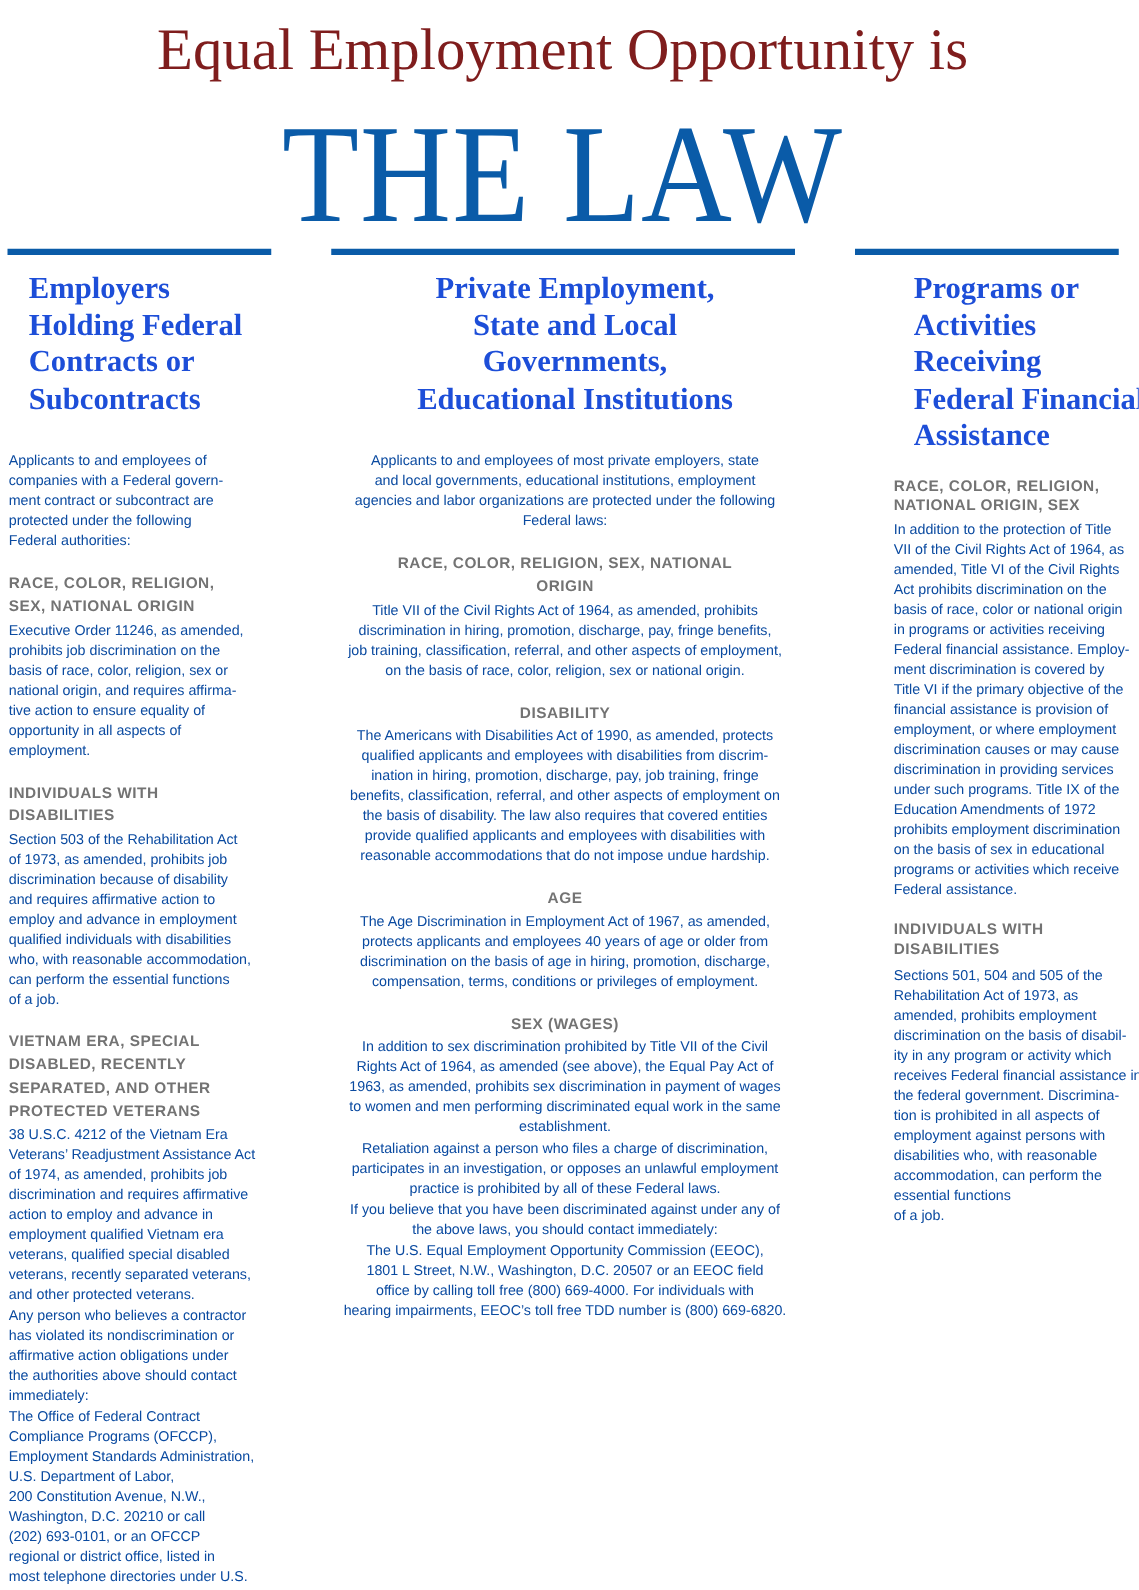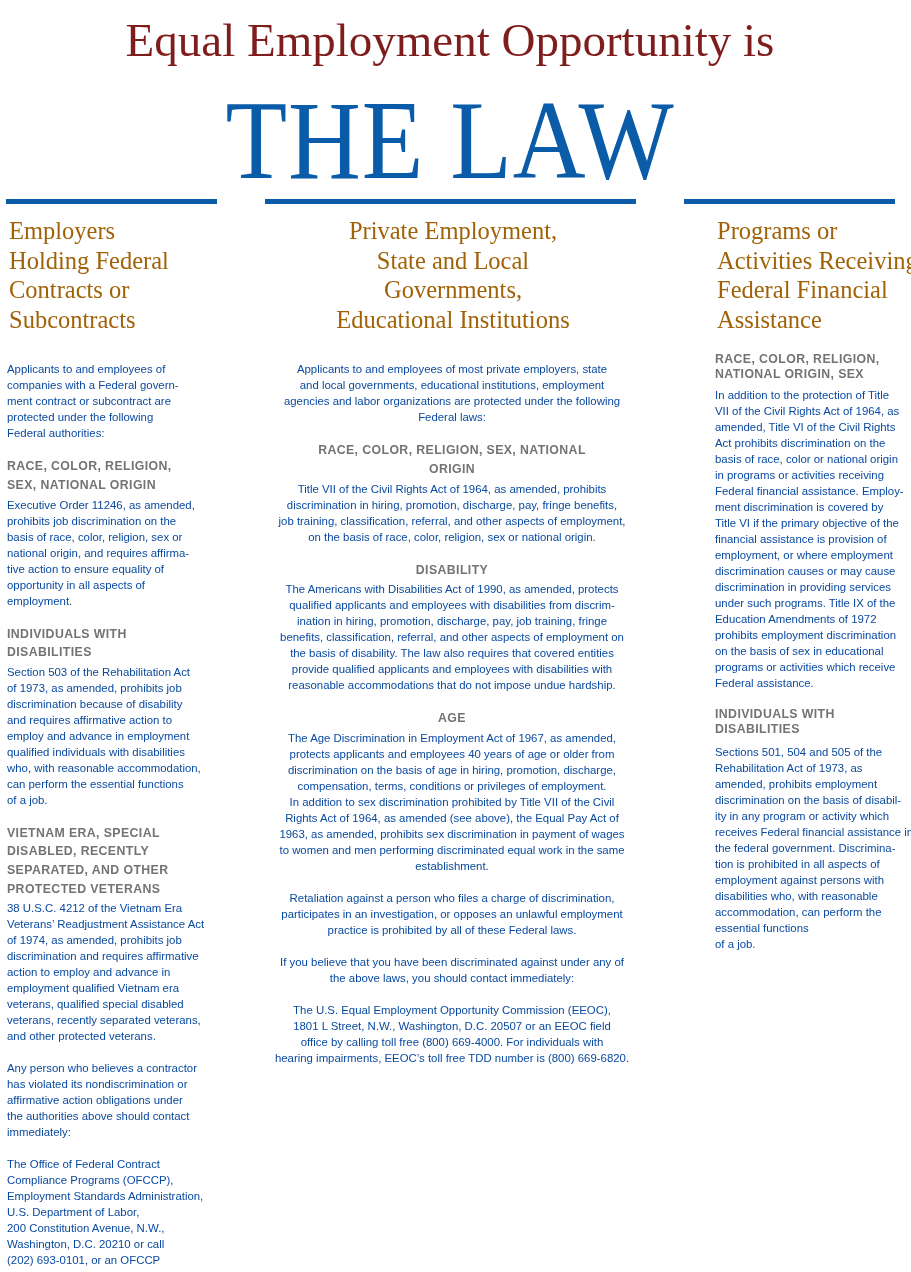--- a/index.html
+++ b/index.html
@@ -9,25 +9,25 @@
     font-family: "Liberation Serif", serif; color: #7f1d1d; font-size: 47px; line-height: 56px;
   }
   .title-law {
     position: absolute; left: 0; top: 80px; width: 900px; text-align: center;
     font-family: "Liberation Serif", serif; color: #0a5ba8; font-size: 112px; line-height: 120px;
     letter-spacing: 1px; transform: scaleX(0.9); transform-origin: 450px 0;
   }
   .rule { position: absolute; top: 199px; height: 5px; background: #0a5ba8; }
   .col { position: absolute; top: 216px; font-family: "Liberation Sans", sans-serif; color: #0a4aa0; }
   .col h2 {
-    margin: 0 0 27px 2px; font-family: "Liberation Serif", serif; font-weight: normal;
-    color: #a16207; font-size: 24.5px; line-height: 29.6px;
+    margin: 0 0 27px 16px; font-family: "Liberation Serif", serif; font-weight: bold;
+    color: #1d4ed8; font-size: 24.5px; line-height: 29.6px;
   }
   .col p { margin: 0; font-size: 11.4px; line-height: 16px; white-space: pre-line; }
-  .col p.gap { margin-top: 16px; }
+  .col p.gap { margin-top: 1px; }
   .col h3 {
     margin: 16px 0 2px 0; font-size: 12.3px; line-height: 18.6px; font-weight: bold;
     color: #737373; letter-spacing: 0.4px; white-space: pre-line;
   }
   .col h3.first { margin-top: 0; }
   #col1 { left: 7px; width: 215px; }
   #col2 { left: 266px; width: 372px; text-align: center; }
   #col3 { left: 715px; width: 215px; }
   #col3 h2 { margin-bottom: 18px; }
   #col3 h3.first { line-height: 14.6px; margin-bottom: 5px; }
@@ -124,20 +124,21 @@
 ination in hiring, promotion, discharge, pay, job training, fringe
 benefits, classification, referral, and other aspects of employment on
 the basis of disability.  The law also requires that covered entities
 provide qualified applicants and employees with disabilities with
 reasonable accommodations that do not impose undue hardship.</p>
   <h3>AGE</h3>
   <p>The Age Discrimination in Employment Act of 1967, as  amended,
 protects applicants and employees 40 years of age or older from
 discrimination on the basis of age in hiring, promotion, discharge,
 compensation, terms, conditions or privileges of employment.</p>
+  <h3>SEX (WAGES)</h3>
   <p>In addition to sex discrimination prohibited by Title VII of the Civil
 Rights Act of 1964, as amended (see above), the Equal Pay Act of
 1963, as amended, prohibits sex discrimination in payment of wages
 to women and men performing discriminated equal work in the same
 establishment.</p>
   <p class="gap">Retaliation against a person who files a charge of discrimination,
 participates in an investigation, or opposes an unlawful employment
 practice is prohibited by all of these Federal laws.</p>
   <p class="gap">If you believe that you have been discriminated against under any of
 the above laws, you should contact immediately:</p>

